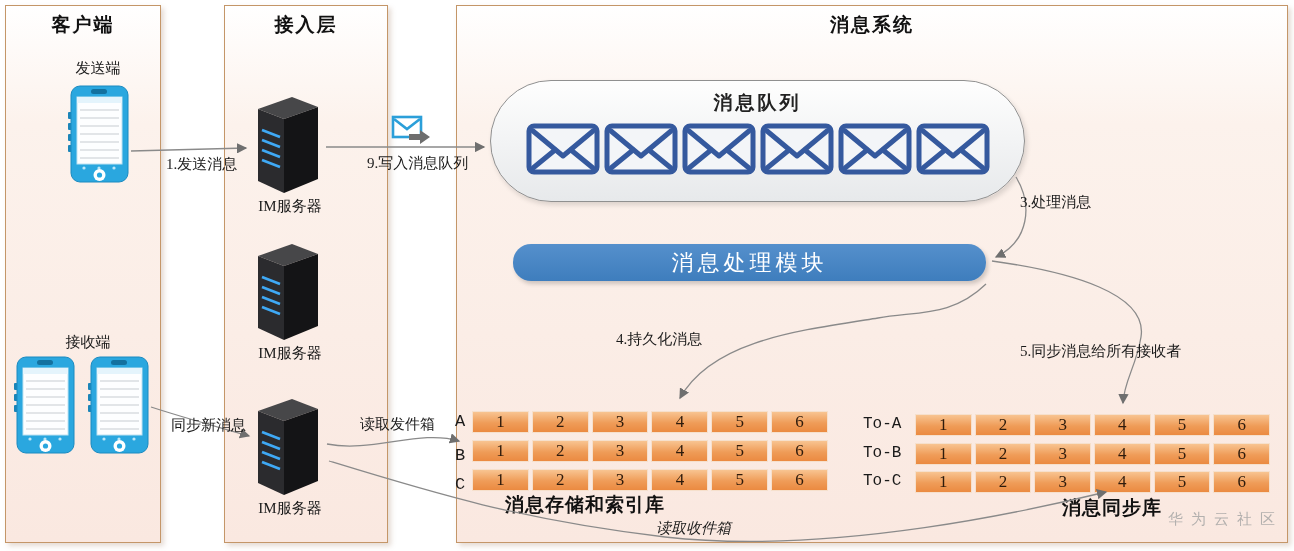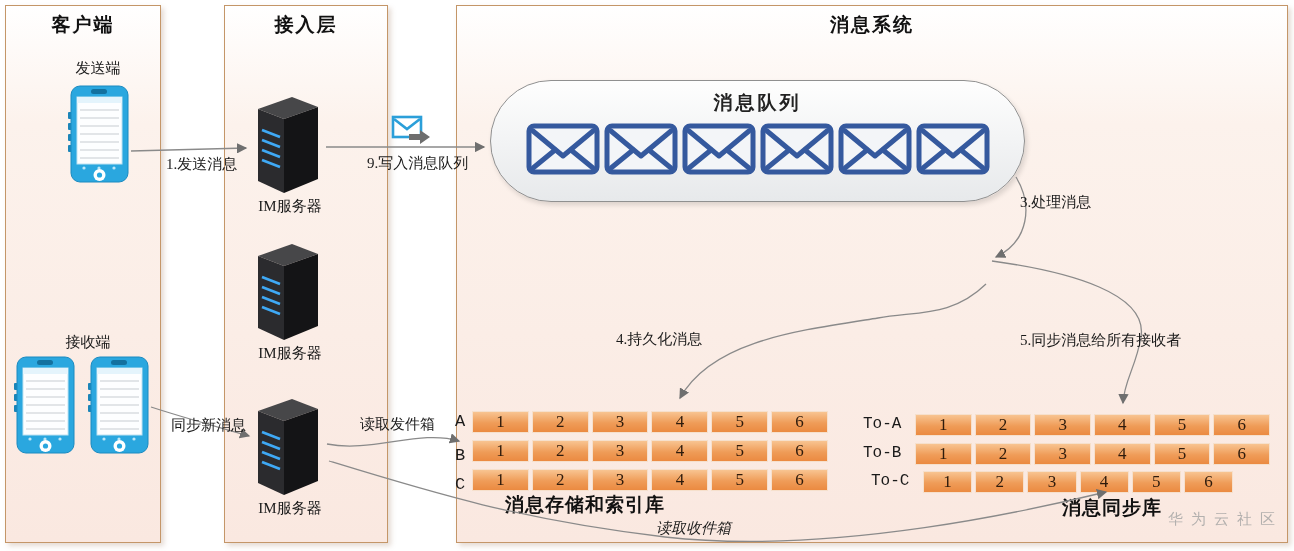--- a/index.html
+++ b/index.html
@@ -224,20 +224,21 @@
           <path d="M7 45 L29 27 M67 45 L45 27" fill="none" stroke="#35599E" stroke-width="5" stroke-linecap="round"></path>
         </svg>
       <svg width="74" height="52" viewBox="0 0 74 52">
           <rect x="3" y="3" width="68" height="46" rx="5" fill="#F3F5F8" stroke="#35599E" stroke-width="5"></rect>
           <path d="M7 8 L37 33 L67 8" fill="none" stroke="#35599E" stroke-width="5" stroke-linecap="round" stroke-linejoin="round"></path>
           <path d="M7 45 L29 27 M67 45 L45 27" fill="none" stroke="#35599E" stroke-width="5" stroke-linecap="round"></path>
         </svg>
     </div>
   </div>
 
+  <div id="processor">消息处理模块</div>
 
   <div class="msg-row" style="left:472px;top:411px;width:356px;">
     <span class="row-label" style="left:-17px;top:1px;">A</span>
     <div class="cell">1</div>
     <div class="cell">2</div>
     <div class="cell">3</div>
     <div class="cell">4</div>
     <div class="cell">5</div>
     <div class="cell">6</div>
   </div>
@@ -272,21 +273,21 @@
   </div>
   <div class="msg-row" style="left:915px;top:443px;width:355px;">
     <span class="row-label" style="left:-52px;top:1px;font-size:16px;">To-B</span>
     <div class="cell">1</div>
     <div class="cell">2</div>
     <div class="cell">3</div>
     <div class="cell">4</div>
     <div class="cell">5</div>
     <div class="cell">6</div>
   </div>
-  <div class="msg-row" style="left:915px;top:471px;width:310px;margin-left:8px;">
+  <div class="msg-row" style="left:915px;top:471px;width:355px;">
     <span class="row-label" style="left:-52px;top:1px;font-size:16px;">To-C</span>
     <div class="cell">1</div>
     <div class="cell">2</div>
     <div class="cell">3</div>
     <div class="cell">4</div>
     <div class="cell">5</div>
     <div class="cell">6</div>
   </div>
   <div class="caption" style="left:1062px;top:495px;">消息同步库</div>
 
@@ -313,20 +314,20 @@
       <rect x="2" y="2" width="28" height="20" fill="#FFFFFF" stroke="#2B9FD9" stroke-width="2.6"></rect>
       <path d="M3 4 L16 14 L29 4" fill="none" stroke="#2B9FD9" stroke-width="2.6"></path>
       <polygon points="18,19 29,19 29,15 39,22 29,29 29,25 18,25" fill="#6E6E6E"></polygon>
     </svg>
   </div>
 
   <div class="lbl" style="left:166px;top:155px;">1.发送消息</div>
   <div class="lbl" style="left:367px;top:154px;">9.写入消息队列</div>
   <div class="lbl" style="left:1020px;top:193px;">3.处理消息</div>
   <div class="lbl" style="left:616px;top:330px;">4.持久化消息</div>
-  <div class="lbl" style="left:1020px;top:331px;text-align:center;">5.同步消息给所有接收者</div>
+  <div class="lbl" style="left:1020px;top:342px;text-align:center;">5.同步消息给所有接收者</div>
   <div class="lbl" style="left:360px;top:415px;">读取发件箱</div>
   <div class="lbl" style="left:656px;top:519px;font-style:italic;">读取收件箱</div>
   <div class="lbl" style="left:171px;top:416px;">同步新消息</div>
 
   <div id="watermark">华为云社区</div>
 
 </div>
 
 </body></html>

